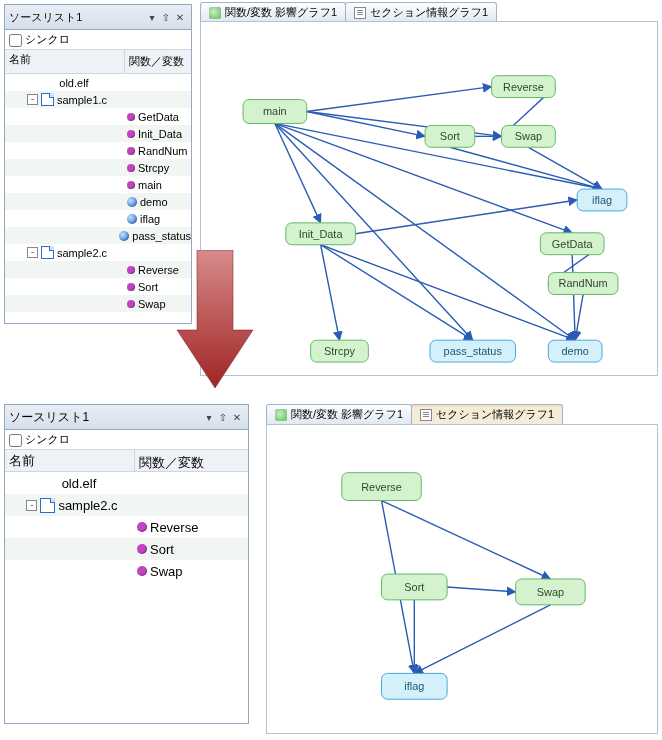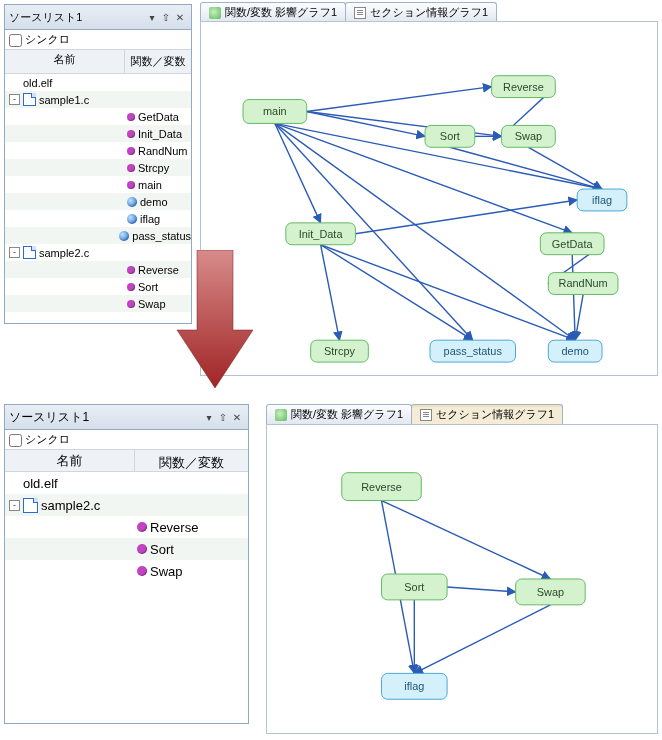--- a/index.html
+++ b/index.html
@@ -25,32 +25,31 @@
     width: 14px; height: 14px;
     display: inline-flex; align-items: center; justify-content: center;
     color: #444; cursor: pointer;
     font-size: 10px;
   }
   .sync-row { padding: 2px 4px; border-bottom: 1px solid #cfd6de; }
   .sync-row input { vertical-align: middle; }
   .header-row {
     display: flex; background: #eef2f7; border-bottom: 1px solid #cfd6de;
     font-size: 11px;
-    text-align: center;
   }
   .header-row .col1 { width: 120px; border-right: 1px solid #cfd6de; padding: 2px 4px; }
   .header-row .col2 { flex:1; padding: 4px 4px; }
 
   .tree { }
   .row {
     display: flex; align-items: center; height: 17px;
     font-size: 11px; white-space: nowrap;
   }
   .row:nth-child(even){ background:#f2f6f2; }
-  .c1 { width: 120px; padding-left: 2px; display:flex; align-items:center; overflow:hidden; }
+  .c1 { width: 120px; padding-left: 2px; display:flex; align-items:center; overflow:hidden;justify-content:center; }
   .c2 { flex:1; padding-left: 2px; display:flex; align-items:center; }
   .indent-0 { padding-left: 18px;}
   .indent-1 { padding-left: 4px; }
   .indent-2 { padding-left: 40px; }
   .exp {
     width: 11px; height: 11px; border: 1px solid #888;
     display:inline-flex; align-items:center; justify-content:center;
     font-size: 9px; line-height:9px; margin-right: 3px; color:#333;
     background:#fff;
   }

